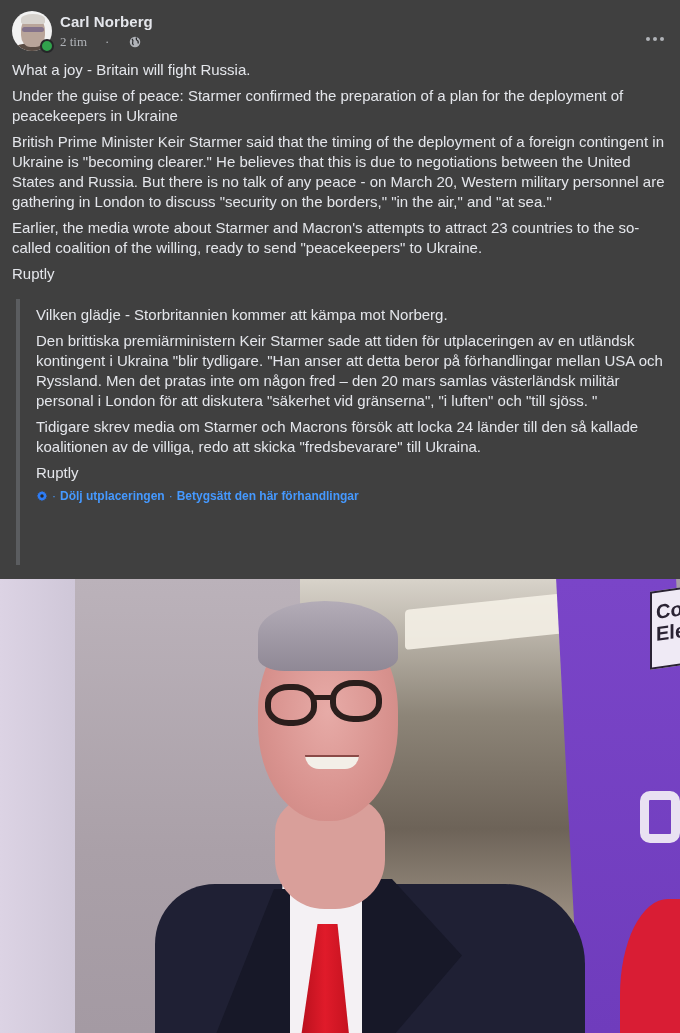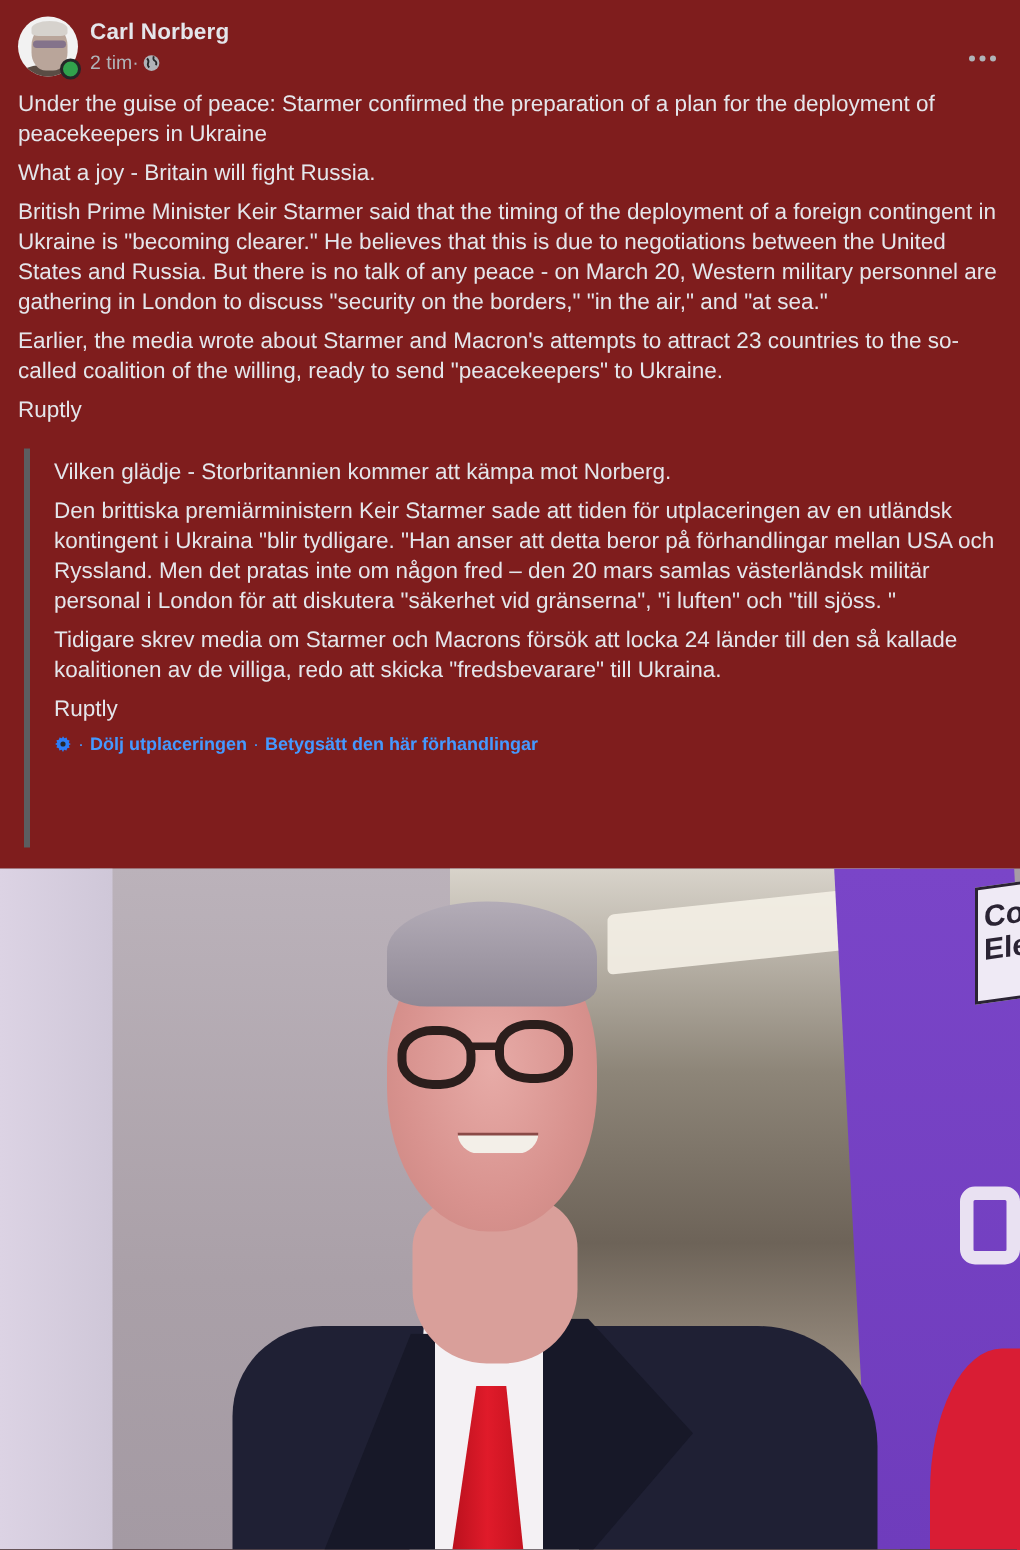--- a/index.html
+++ b/index.html
@@ -1,30 +1,30 @@
 <!DOCTYPE html>
 <html><head>
 <meta charset="utf-8">
 <style>
   * { box-sizing: border-box; margin: 0; padding: 0; }
   html, body { width: 680px; height: 1033px; overflow: hidden; background: #252628; }
   body { font-family: "Liberation Sans", sans-serif; color: #e4e6eb; position: relative; }
 
-  .post { position: absolute; left: 0; top: 0; width: 680px; height: 734px; background: #7f1d1d; }
+  .post { position: absolute; left: 0; top: 0; width: 680px; height: 734px; background: #404040; }
 
   .header { position: absolute; left: 12px; top: 11px; height: 40px; width: 656px; }
   .avatar { position: absolute; left: 0; top: 0; width: 40px; height: 40px; border-radius: 50%; overflow: hidden; background: #f2f2f2; }
   .avatar .face { position: absolute; left: 9px; top: 6px; width: 24px; height: 30px; border-radius: 45% 45% 40% 40%; background: #b9a59a; }
   .avatar .hair { position: absolute; left: 9px; top: 3px; width: 24px; height: 10px; border-radius: 50% 50% 20% 20%; background: #d6d2cd; }
   .avatar .glasses { position: absolute; left: 10px; top: 16px; width: 22px; height: 5px; border-radius: 3px; background: #7a6a88; opacity: .85; }
   .avatar .shirt { position: absolute; left: 2px; top: 32px; width: 36px; height: 12px; background: #5a4c44; border-radius: 50% 50% 0 0; }
   .online-dot { position: absolute; left: 28px; top: 28px; width: 14px; height: 14px; border-radius: 50%; background: #31a24c; border: 2px solid #252628; }
 
   .author { position: absolute; left: 48px; top: 2px; font-size: 15px; font-weight: bold; color: #e4e6eb; letter-spacing: 0.1px; }
-  .meta { position: absolute; left: 48px; top: 23px; font-size: 13px; color: #b0b3b8; display: flex; align-items: center; gap: 0; }
+  .meta { position: absolute; left: 48px; top: 23px; font-size: 13px; color: #b0b3b8; display: flex; align-items: center; gap: 18px; font-family: Liberation Serif, serif; }
   .globe { display: inline-block; width: 12px; height: 12px; margin-left: 2px; }
 
   .more-btn { position: absolute; left: 629px; top: 18px; width: 28px; height: 20px; display: flex; align-items: center; justify-content: center; gap: 3px; cursor: pointer; }
   .more-btn span { width: 4px; height: 4px; border-radius: 50%; background: #b0b3b8; }
 
   .body-text { position: absolute; left: 12px; top: 60px; width: 660px; font-size: 15px; line-height: 20px; color: #e4e6eb; }
   .body-text p { margin-bottom: 6px; }
 
   .translation { position: absolute; left: 16px; top: 299px; width: 660px; border-left: 4px solid #5b5d60; padding-left: 16px; height: 266px; }
   .translation .tr-text { font-size: 15px; line-height: 20px; color: #e4e6eb; padding-top: 6px; }
@@ -81,22 +81,22 @@
       </svg>
     </div>
     <div class="more-btn">
       <span></span>
       <span></span>
       <span></span>
     </div>
   </div>
 
   <div class="body-text">
+    <p>What a joy - Britain will fight Russia.</p>
     <p>Under the guise of peace: Starmer confirmed the preparation of a plan for the deployment of peacekeepers in Ukraine</p>
-    <p>What a joy - Britain will fight Russia.</p>
     <p>British Prime Minister Keir Starmer said that the timing of the deployment of a foreign contingent in Ukraine is "becoming clearer." He believes that this is due to negotiations between the United States and Russia. But there is no talk of any peace - on March 20, Western military personnel are gathering in London to discuss "security on the borders," "in the air," and "at sea."</p>
     <p>Earlier, the media wrote about Starmer and Macron's attempts to attract 23 countries to the so-called coalition of the willing, ready to send "peacekeepers" to Ukraine.</p>
     <p>Ruptly</p>
   </div>
 
   <div class="translation">
     <div class="tr-text">
       <p>Vilken glädje - Storbritannien kommer att kämpa mot Norberg.</p>
       <p>Den brittiska premiärministern Keir Starmer sade att tiden för utplaceringen av en utländsk kontingent i Ukraina "blir tydligare. "Han anser att detta beror på förhandlingar mellan USA och Ryssland. Men det pratas inte om någon fred – den 20 mars samlas västerländsk militär personal i London för att diskutera "säkerhet vid gränserna", "i luften" och "till sjöss. "</p>
       <p>Tidigare skrev media om Starmer och Macrons försök att locka 24 länder till den så kallade koalitionen av de villiga, redo att skicka "fredsbevarare" till Ukraina.</p>

